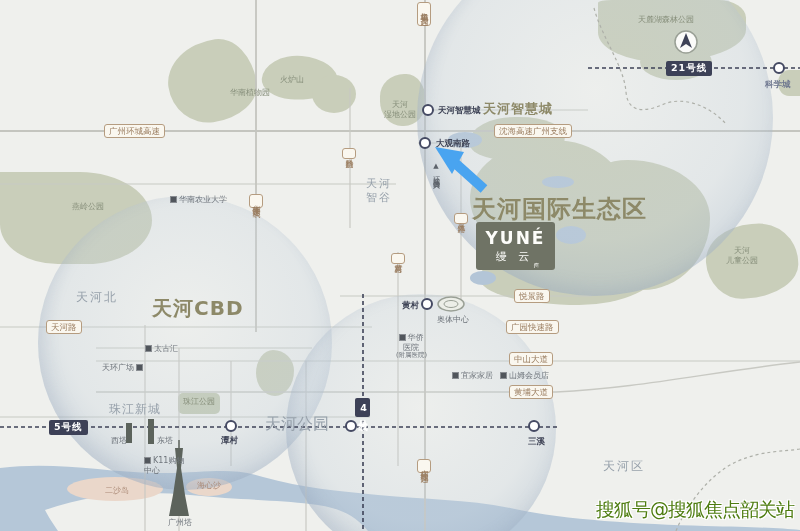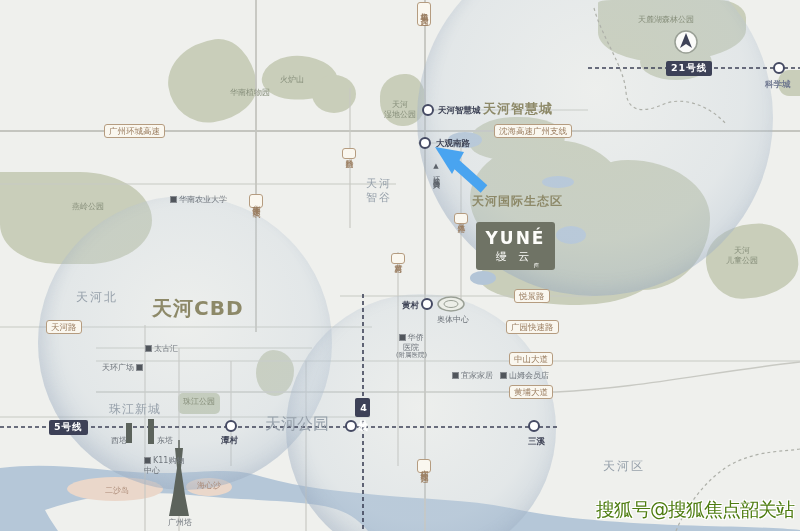--- a/index.html
+++ b/index.html
@@ -162,21 +162,21 @@
   <div class="stl" style="left:436px;top:138px;">大观南路</div>
   <div class="st" style="left:421px;top:298px;"></div>
   <div class="stl" style="left:402px;top:300px;">黄村</div>
   <div class="st" style="left:225px;top:420px;"></div>
   <div class="stl" style="left:221px;top:435px;">潭村</div>
   <div class="st" style="left:528px;top:420px;"></div>
   <div class="stl" style="left:528px;top:436px;">三溪</div>
   <div class="st" style="left:345px;top:420px;"></div>
 
   <div class="big" style="left:152px;top:295px;font-size:20px;letter-spacing:1px;">天河CBD</div>
-  <div class="big" style="left:472px;top:193px;font-size:12px;letter-spacing:1px;">天河国际生态区</div>
+  <div class="big" style="left:472px;top:193px;font-size:24px;letter-spacing:1px;">天河国际生态区</div>
   <div class="big" style="left:483px;top:100px;font-size:13px;letter-spacing:1px;">天河智慧城</div>
   <div class="area" style="left:76px;top:289px;font-size:12px;letter-spacing:2px;">天河北</div>
   <div class="area" style="left:109px;top:401px;font-size:12px;letter-spacing:1px;">珠江新城</div>
   <div class="area" style="left:603px;top:458px;font-size:12px;letter-spacing:2px;">天河区</div>
   <div class="area" style="left:366px;top:177px;font-size:11px;letter-spacing:2px;line-height:1.25;">
     <span class="ln" style="display:block;">天河</span>
     <span class="ln" style="display:block;">智谷</span>
   </div>
   <div class="area" style="left:265px;top:414px;font-size:16px;">天河公园</div>
 

